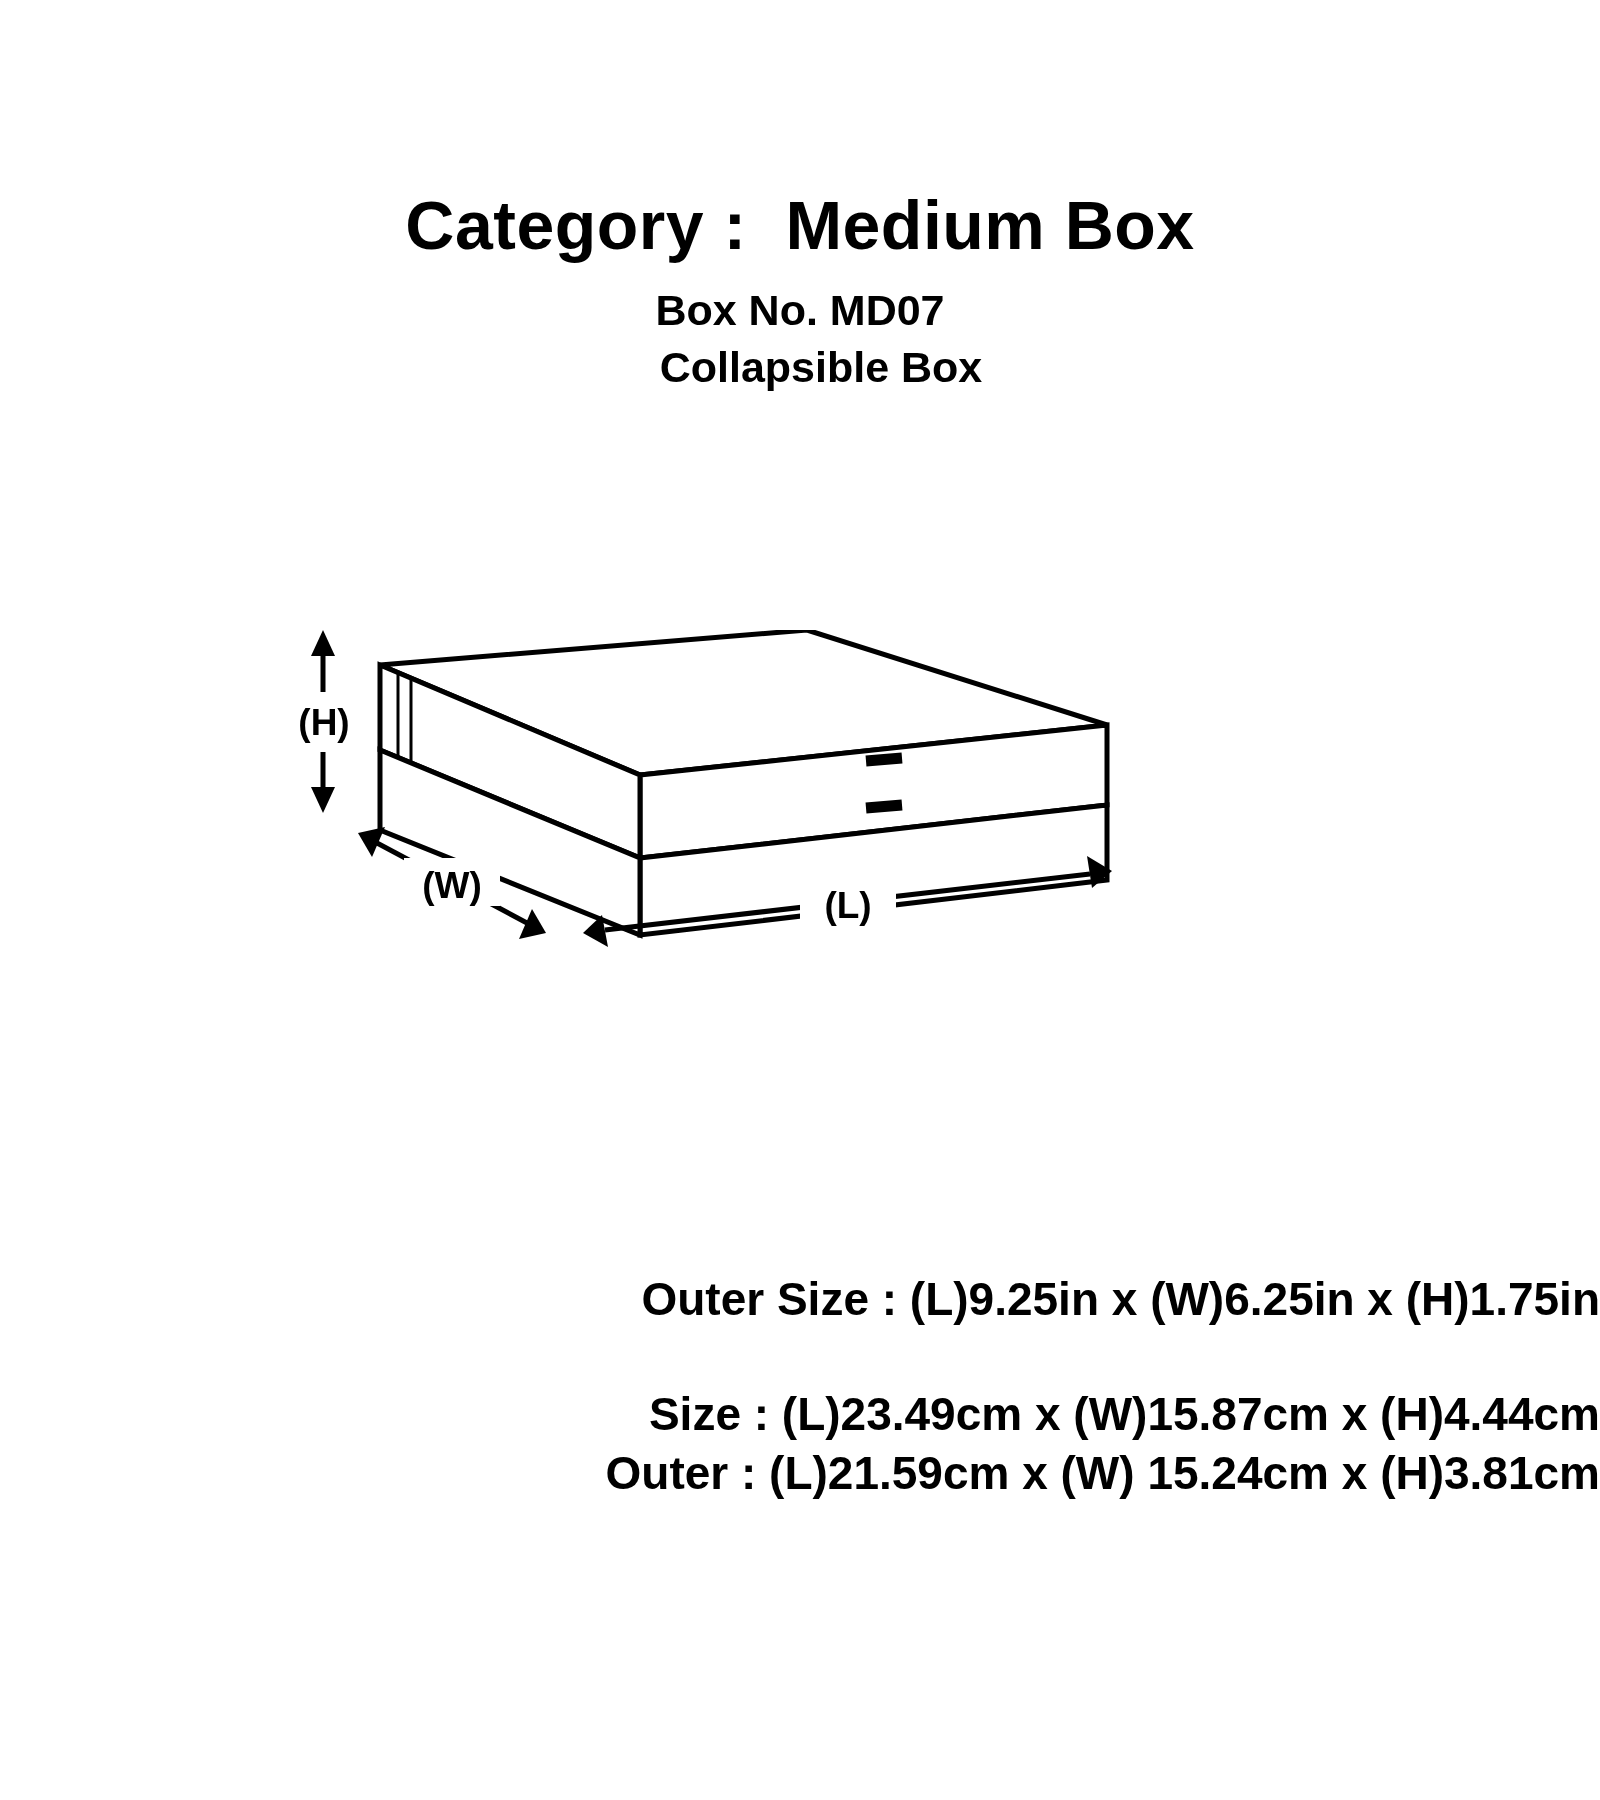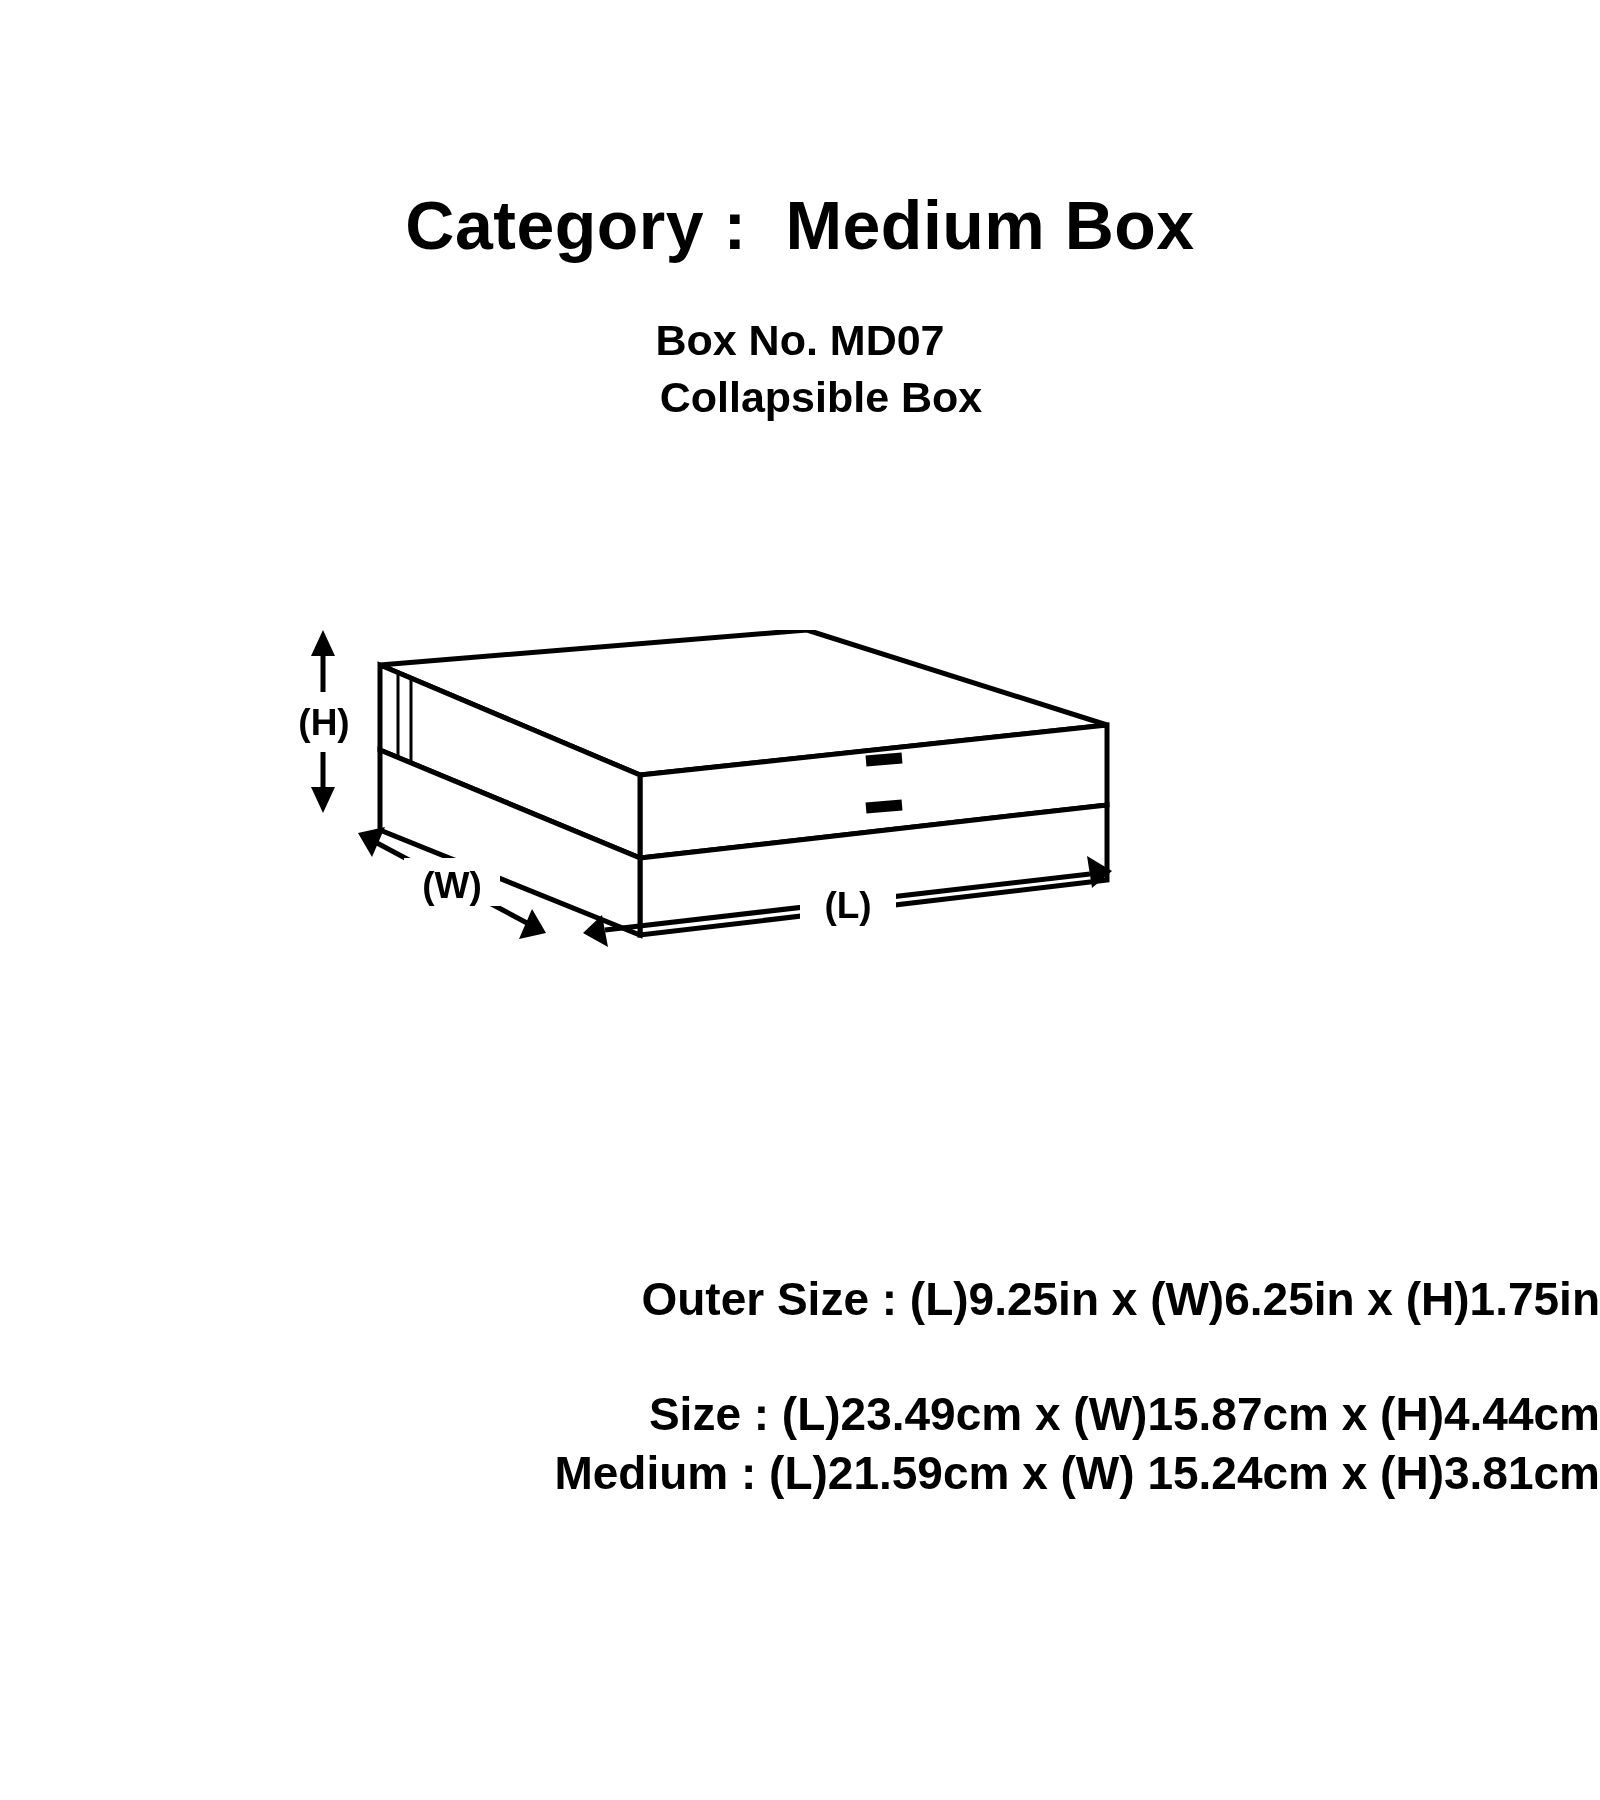--- a/index.html
+++ b/index.html
@@ -33,21 +33,21 @@
   .title {
     font-size: 68px;
     font-weight: bold;
     letter-spacing: 0.5px;
     line-height: 1.05;
     white-space: pre;
   }
   .subtitle1 {
     font-size: 43px;
     font-weight: bold;
-    margin-top: 54px;
+    margin-top: 24px;
     line-height: 1.18;
   }
   .subtitle2 {
     font-size: 43px;
     font-weight: bold;
     margin-top: 6px;
     line-height: 1.18;
     margin-left: 42px;
   }
 
@@ -139,16 +139,16 @@
       <polygon points="303,303 322,285 328,317" fill="#000000"></polygon>
       <polygon points="832,241 812,258 807,226" fill="#000000"></polygon>
       <rect x="520" y="248" width="96" height="48" fill="#ffffff"></rect>
       <text x="568" y="288" font-family="Liberation Sans, sans-serif" font-size="37" font-weight="bold" text-anchor="middle" fill="#000000">(L)</text>
     </svg>
   </div>
 
   <div class="specs">
     <div class="spec-line">Outer Size : (L)9.25in x (W)6.25in x (H)1.75in</div>
     <div class="spec-line spec-group-2">Size : (L)23.49cm x (W)15.87cm x (H)4.44cm</div>
-    <div class="spec-line">Medium : (L)21.59cm x (W) 15.24cm x (H)3.81cm</div>
+    <div class="spec-line">Outer : (L)21.59cm x (W) 15.24cm x (H)3.81cm</div>
   </div>
 
 </div>
 
 </body></html>

